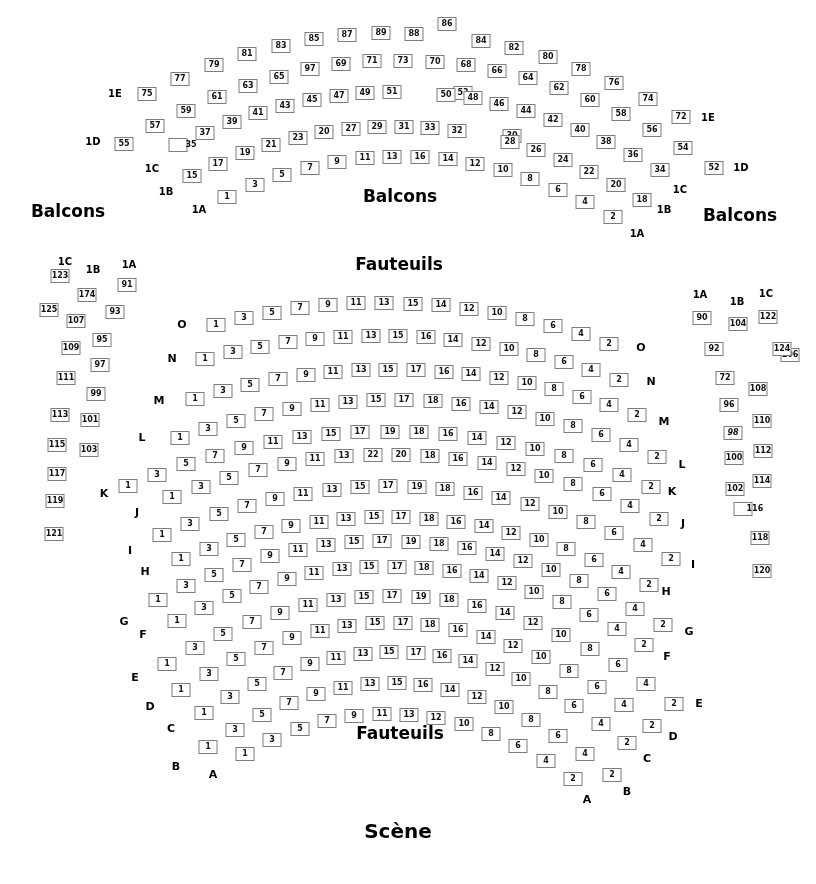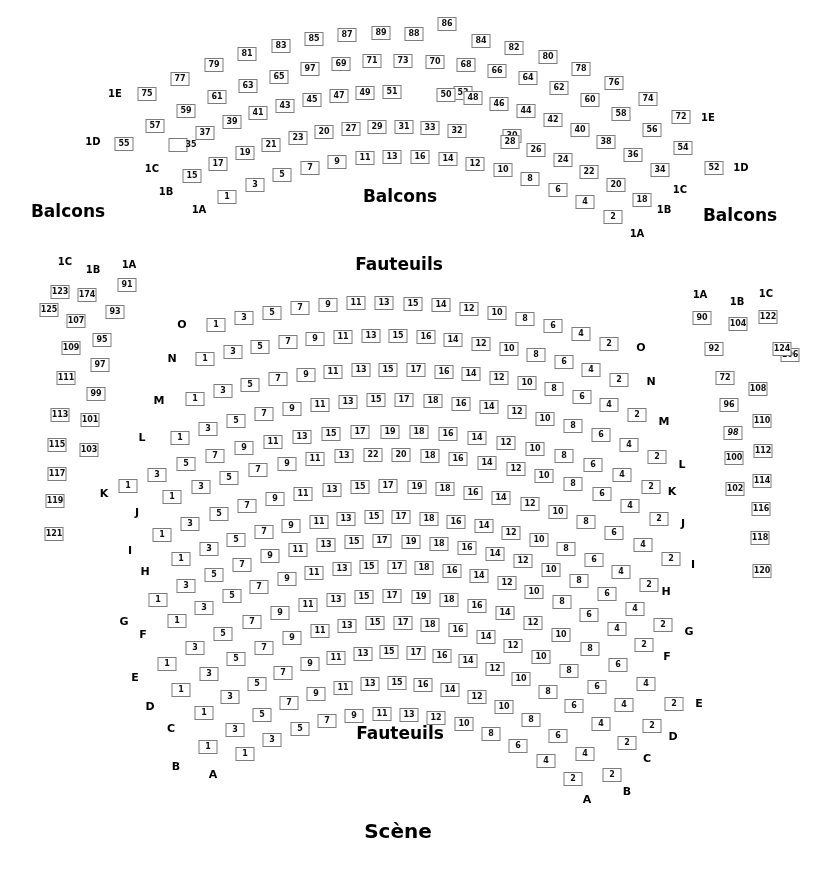--- a/index.html
+++ b/index.html
@@ -429,21 +429,21 @@
       <div class="seat" style="left: 464px; top: 724px;">10</div>
       <div class="seat" style="left: 491px; top: 734px;">8</div>
       <div class="seat" style="left: 518px; top: 746px;">6</div>
       <div class="seat" style="left: 546px; top: 761px;">4</div>
       <div class="seat" style="left: 573px; top: 779px;">2</div>
       <div class="row-letter" style="left: 213px; top: 774px;">A</div>
       <div class="row-letter" style="left: 587px; top: 799px;">A</div>
     </div>
   <div id="side-left">
       <div class="level-label" style="left: 65px; top: 261px;">1C</div>
-      <div class="seat" style="left: 60px; top: 292px; text-align: center;">123</div>
+      <div class="seat" style="left: 60px; top: 276px; text-align: center;">123</div>
       <div class="seat" style="left: 49px; top: 310px;">125</div>
       <div class="level-label" style="left: 93px; top: 269px;">1B</div>
       <div class="seat" style="left: 87px; top: 295px;">174</div>
       <div class="seat" style="left: 76px; top: 321px;">107</div>
       <div class="seat" style="left: 71px; top: 348px;">109</div>
       <div class="seat" style="left: 66px; top: 378px;">111</div>
       <div class="seat" style="left: 60px; top: 415px;">113</div>
       <div class="seat" style="left: 57px; top: 445px;">115</div>
       <div class="seat" style="left: 57px; top: 474px;">117</div>
       <div class="seat" style="left: 55px; top: 501px;">119</div>
@@ -466,20 +466,20 @@
       <div class="seat" style="left: 733px; top: 433px; font-style: italic;">98</div>
       <div class="seat" style="left: 734px; top: 458px;">100</div>
       <div class="seat" style="left: 735px; top: 489px;">102</div>
       <div class="level-label" style="left: 737px; top: 301px;">1B</div>
       <div class="seat" style="left: 738px; top: 324px;">104</div>
       <div class="seat" style="left: 750px; top: 355px; margin-left: 40px;">106</div>
       <div class="seat" style="left: 758px; top: 389px;">108</div>
       <div class="seat" style="left: 762px; top: 421px;">110</div>
       <div class="seat" style="left: 763px; top: 451px;">112</div>
       <div class="seat" style="left: 762px; top: 481px;">114</div>
-      <div class="seat" style="left: 761px; top: 509px;">116</div>
+      <div class="seat" style="left: 743px; top: 509px; padding-left: 12px;">116</div>
       <div class="seat" style="left: 760px; top: 538px;">118</div>
       <div class="seat" style="left: 762px; top: 571px;">120</div>
       <div class="level-label" style="left: 766px; top: 293px;">1C</div>
       <div class="seat" style="left: 768px; top: 317px;">122</div>
       <div class="seat" style="left: 782px; top: 349px;">124</div>
     </div>
 </div>
 
 </body></html>

